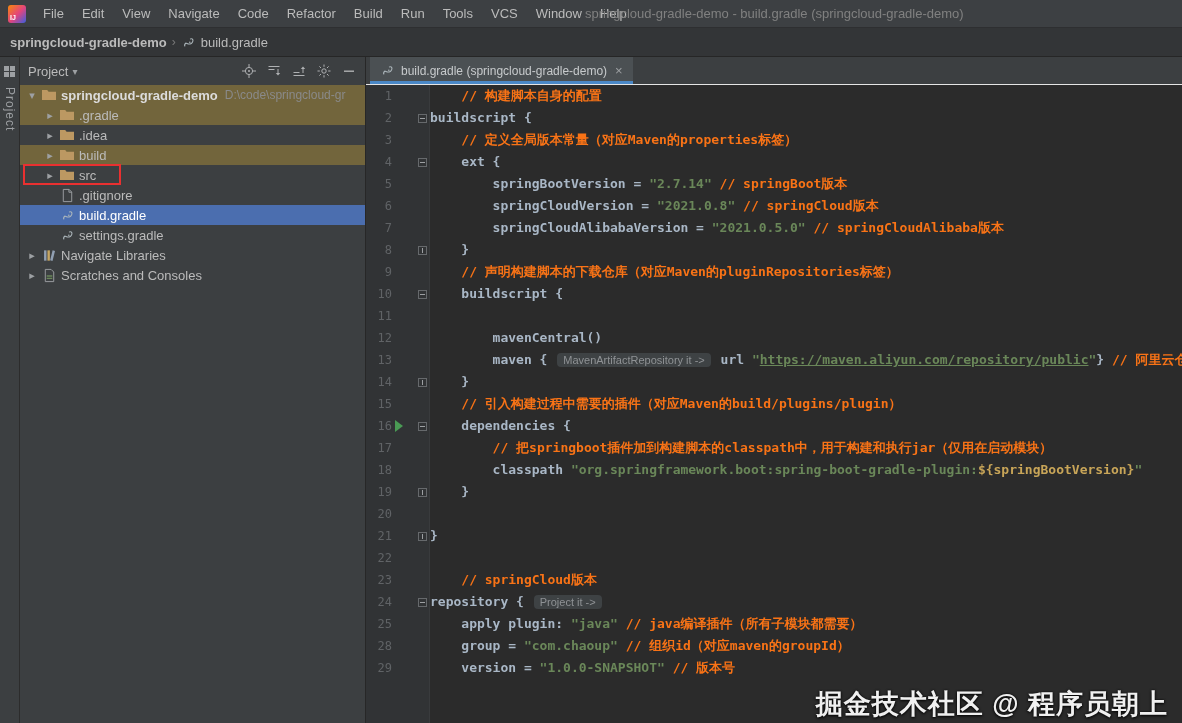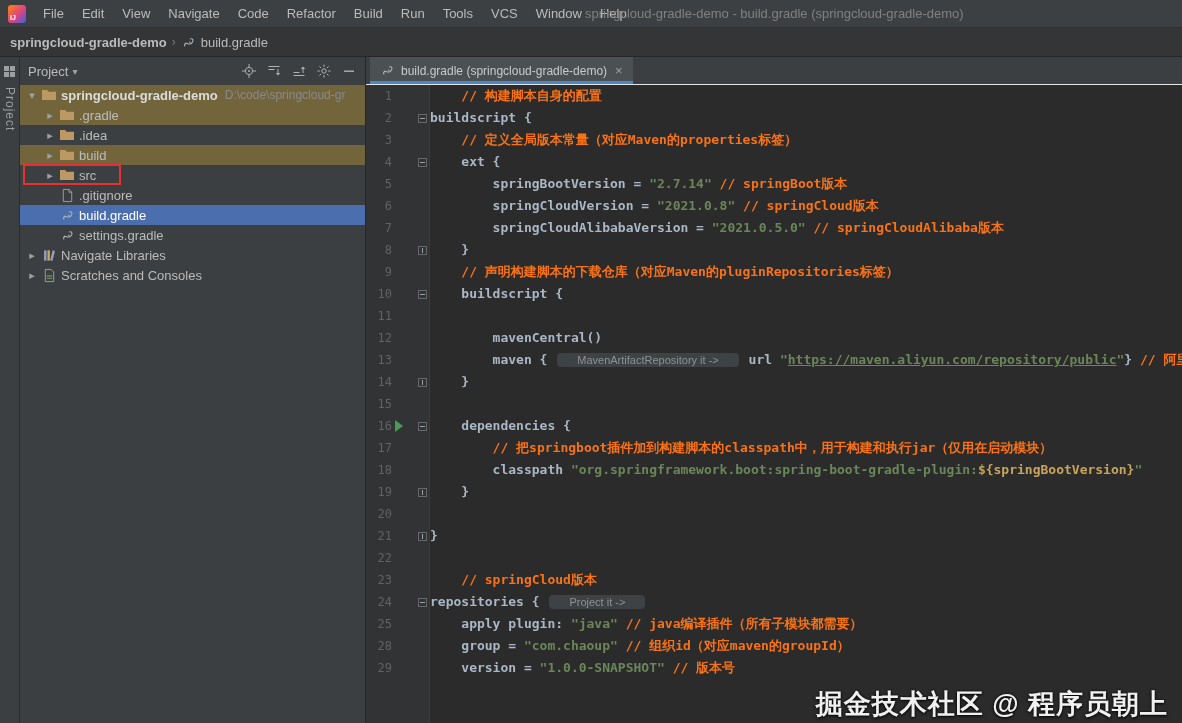--- a/index.html
+++ b/index.html
@@ -76,21 +76,21 @@
   .foldend::after { content:""; position:absolute; left:3px; top:1px; bottom:1px; width:1px; background:#9da0a3; }
   .run { position:absolute; left:29px; top:5px; width:0; height:0;
          border-left:8px solid var(--run_arrow); border-top:6px solid transparent; border-bottom:6px solid transparent; }
 
   .s-p { color:#a9b7c6; }
   .s-c { color:#f97316; }
   .s-s { color:var(--string); }
   .s-l { color:var(--string); text-decoration:underline; }
   .s-j { color:#c8a558; }
   .s-h { font-family:"Liberation Sans", sans-serif; font-weight:normal; font-size:11px;
-         color:#8f9295; background:#3e4244; border-radius:4px; padding:1px 20px; margin:0 2px; }
+         color:#8f9295; background:#3e4244; border-radius:4px; padding:1px 6px; margin:0 2px; }
 
   .watermark { position:absolute; right:14px; bottom:1px; z-index:9;
                font-family:"Liberation Sans", sans-serif; font-weight:bold; font-size:27px;
                color:#f0f0f0; letter-spacing:1px;
                text-shadow:0 1px 3px rgba(0,0,0,.95), 0 0 2px rgba(0,0,0,.8); pointer-events:none; }
 </style>
 </head>
 <body>
 
 <div class="menubar">
@@ -367,20 +367,21 @@
           <div class="line">
             <span class="ln">14</span>
             <span class="gicons">
               <span class="foldend"></span>
             </span>
             <span class="codetext"><span class="s-p">    }</span></span>
           </div>
           <div class="line">
             <span class="ln">15</span>
             <span class="gicons"></span>
+            <span class="codetext"><span class="s-c">    // 引入构建过程中需要的插件（对应Maven的build/plugins/plugin）</span></span>
           </div>
           <div class="line">
             <span class="run"></span>
             <span class="ln">16</span>
             <span class="gicons">
               <span class="fold"></span>
             </span>
             <span class="codetext"><span class="s-p">    dependencies {</span></span>
           </div>
           <div class="line">
@@ -420,21 +421,21 @@
           <div class="line">
             <span class="ln">23</span>
             <span class="gicons"></span>
             <span class="codetext"><span class="s-c">    // springCloud版本</span></span>
           </div>
           <div class="line">
             <span class="ln">24</span>
             <span class="gicons">
               <span class="fold"></span>
             </span>
-            <span class="codetext"><span class="s-p">repositories { </span><span class="s-h">Project it -&gt;</span></span>
+            <span class="codetext"><span class="s-p">repository { </span><span class="s-h">Project it -&gt;</span></span>
           </div>
           <div class="line">
             <span class="ln">25</span>
             <span class="gicons"></span>
             <span class="codetext"><span class="s-p">    apply plugin: </span><span class="s-s">"java"</span><span class="s-p"> </span><span class="s-c">// java编译插件（所有子模块都需要）</span></span>
           </div>
           <div class="line">
             <span class="ln">28</span>
             <span class="gicons"></span>
             <span class="codetext"><span class="s-p">    group = </span><span class="s-s">"com.chaoup"</span><span class="s-p"> </span><span class="s-c">// 组织id（对应maven的groupId）</span></span>

